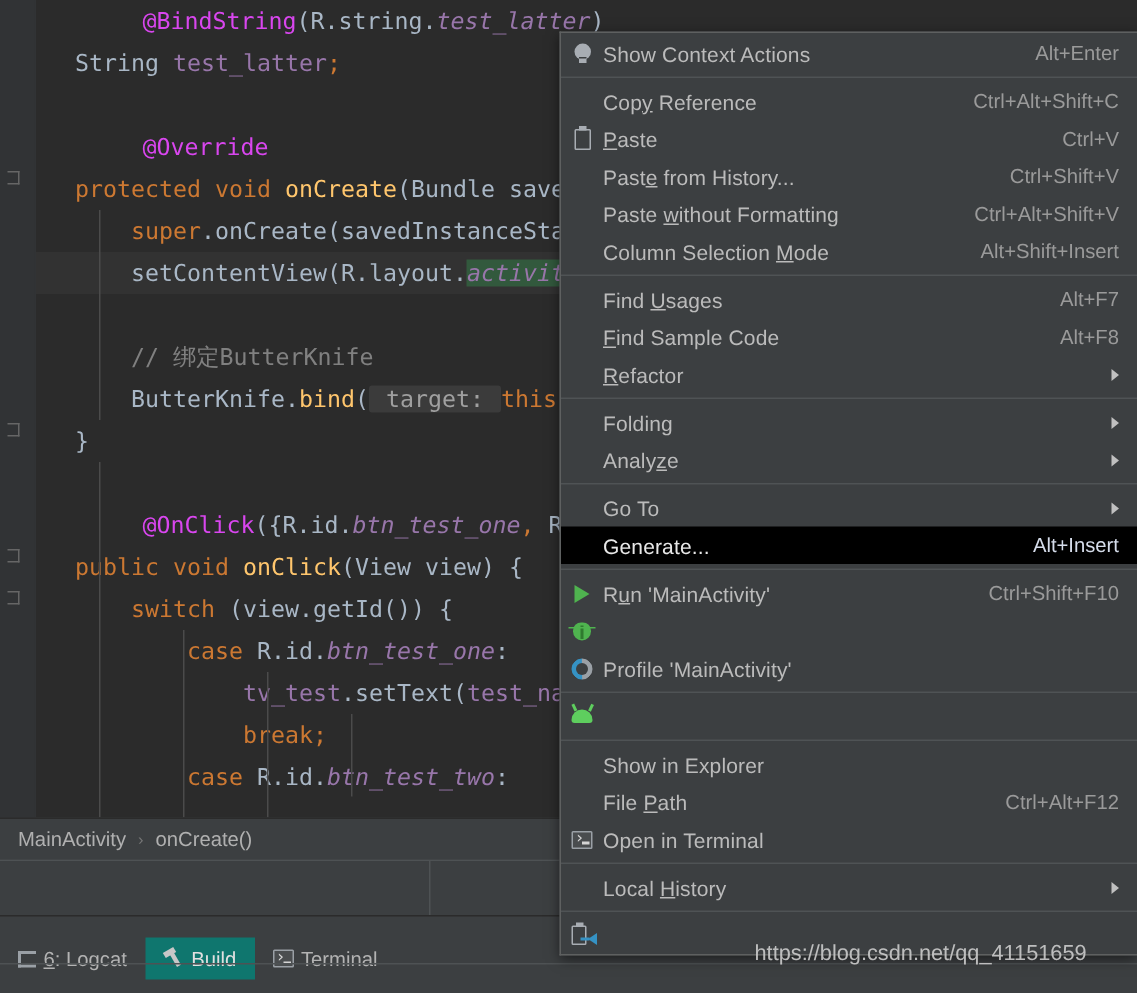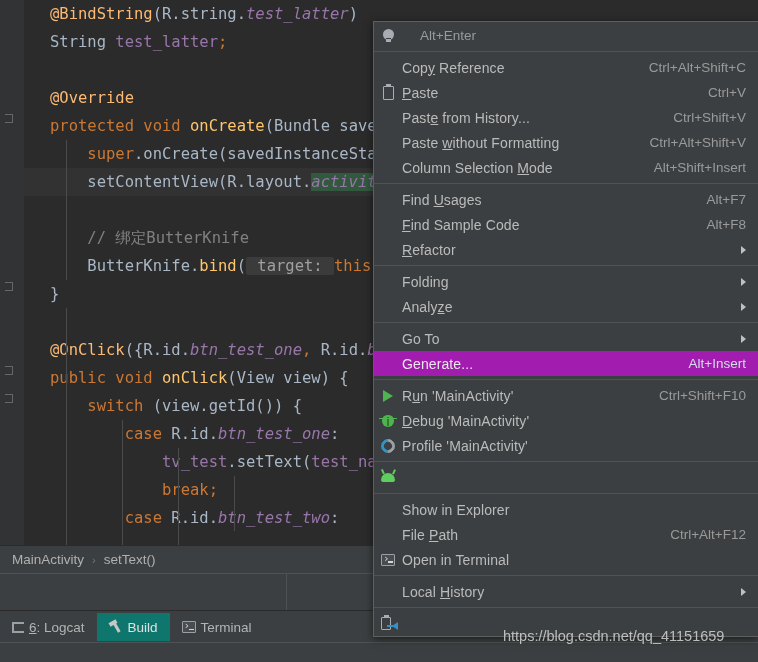--- a/index.html
+++ b/index.html
@@ -52,21 +52,21 @@
   }
   .line {
     position: relative;
     height: 28px;
     padding-left: 26px;
   }
   .line.current {
     background: #323232;
   }
   .kw       { color: #cc7832; }
-  .anno     { color: #fdba74; }
+  .anno     { color: #d946ef; margin-left: 45px; }
   .fld      { color: #9876aa; font-style: italic; }
   .fldp     { color: #9876aa; }
   .mth      { color: #ffc66d; }
   .txt      { color: #a9b7c6; }
   .cmt      { color: #808080; }
   .hintbox  {
     color: #a0a0a0;
     background: #3b3b3b;
     border-radius: 2px;
     padding: 0 2px;
@@ -102,21 +102,21 @@
   }
 
   
   #toolbar-bottom {
     position: absolute;
     left: 0; top: 610px; width: 758px; height: 52px;
     background: #3c3f41;
     border-top: 1px solid #2b2b2b;
   }
   .tw-tabs {
-    position: absolute; left: 0; top: 2px;
+    position: absolute; left: 0; top: 14px;
     display: flex; align-items: center;
     height: 28px;
   }
   .tw-tab {
     display: flex; align-items: center; gap: 5px;
     height: 28px;
     padding: 0 12px;
     font-size: 13.5px;
     color: #b3b3b3;
     cursor: default;
@@ -147,21 +147,21 @@
   .mi {
     position: relative;
     display: flex;
     align-items: center;
     height: 25px;
     padding: 0 12px 0 0;
     cursor: default;
     white-space: nowrap;
   }
   .mi.selected {
-    background: #a21caf;
+    background: #000000;
     color: #e8e8e8;
   }
   .mi .ic {
     width: 28px;
     min-width: 28px;
     display: flex; align-items: center; justify-content: center;
   }
   .mi .lbl {
     flex: 1;
     font-size: 14px;
@@ -361,21 +361,21 @@
   <div class="indent-guide" style="left: 66px; top: 140px; height: 140px;"></div>
       <div class="indent-guide" style="left: 66px; top: 308px; height: 237px;"></div>
       <div class="indent-guide" style="left: 122px; top: 420px; height: 125px;"></div>
       <div class="indent-guide" style="left: 178px; top: 448px; height: 97px;"></div>
       <div class="indent-guide" style="left: 234px; top: 476px; height: 55px;"></div>
     </div>
 
   <div id="breadcrumb">
     <span class="crumb">MainActivity</span>
     <span class="sep">›</span>
-    <span class="crumb">setText()</span>
+    <span class="crumb">onCreate()</span>
   </div>
 
   <div id="gap-strip">
     <div class="divider-v"></div>
   </div>
 
   <div id="toolbar-bottom">
     <div class="tw-tabs" id="tw-tabs">
         <div class="tw-tab">
           <span class="logcat"></span>
@@ -397,20 +397,21 @@
   </div>
 
   <div id="context-menu">
       <div class="mi">
         <span class="ic">
           <span class="bulb">
             <span class="glass"></span>
             <span class="base"></span>
           </span>
         </span>
+        <span class="lbl">Show Context Actions</span>
         <span class="acc">Alt+Enter</span>
       </div>
       <div class="mi-sep"></div>
       <div class="mi">
         <span class="ic"></span>
         <span class="lbl">Cop<span class="u">y</span> Reference</span>
         <span class="acc">Ctrl+Alt+Shift+C</span>
       </div>
       <div class="mi">
         <span class="ic">
@@ -477,21 +478,20 @@
         <span class="ic">
           <span class="play"></span>
         </span>
         <span class="lbl">R<span class="u">u</span>n 'MainActivity'</span>
         <span class="acc">Ctrl+Shift+F10</span>
       </div>
       <div class="mi">
         <span class="ic">
           <span class="bug"></span>
         </span>
-        <span class="lbl"><span class="u">D</span>ebug 'MainActivity'</span>
       </div>
       <div class="mi">
         <span class="ic">
           <span class="gauge"></span>
         </span>
         <span class="lbl">Profile 'MainActivity'</span>
       </div>
       <div class="mi-sep"></div>
       <div class="mi">
         <span class="ic">

